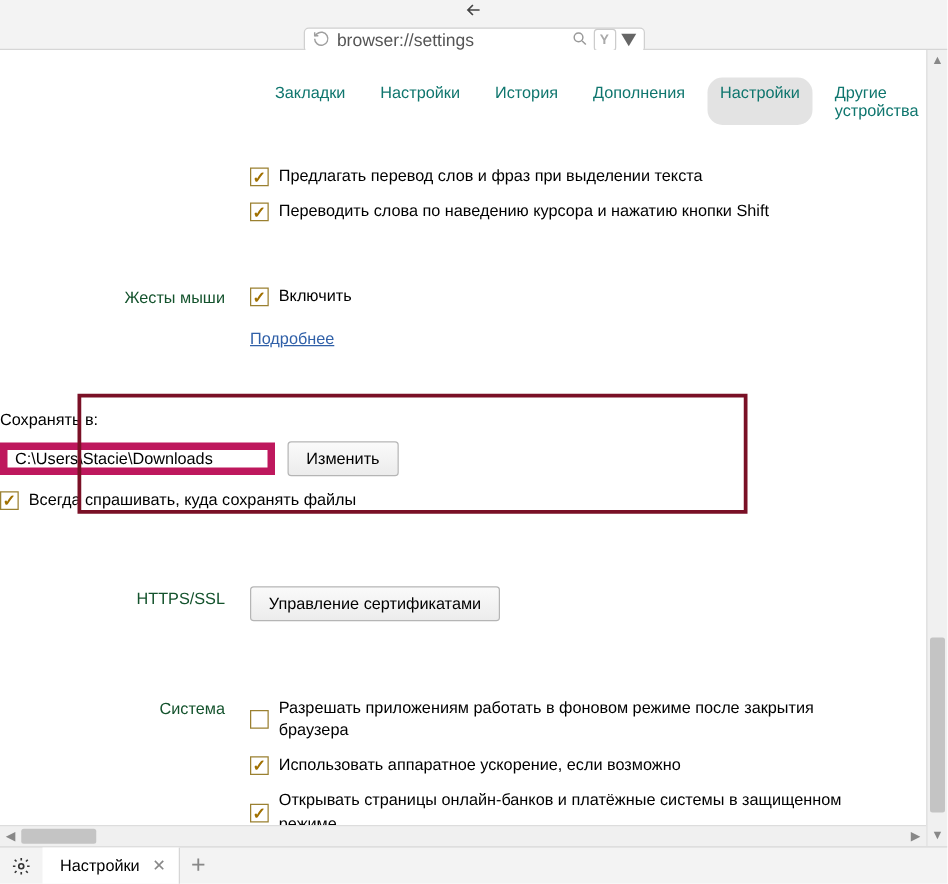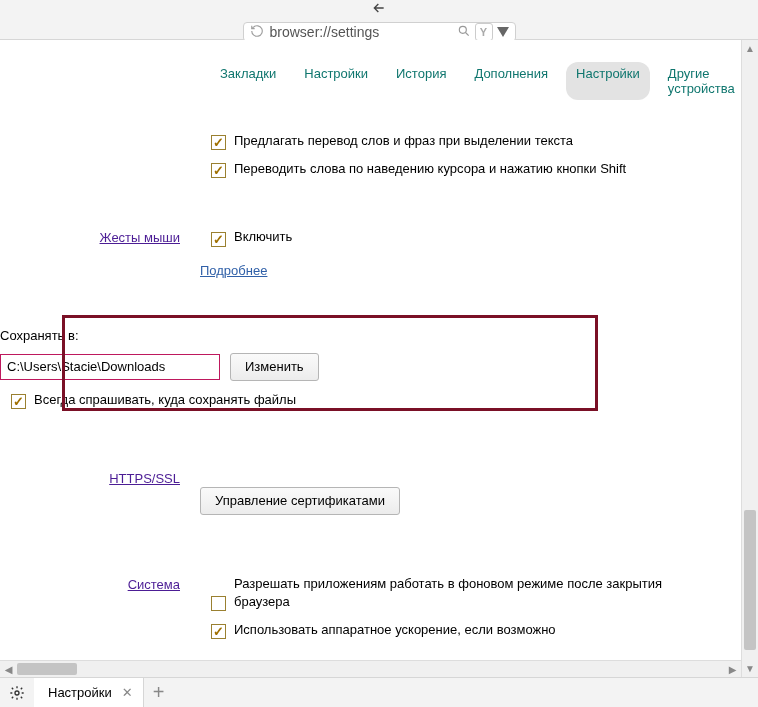--- a/index.html
+++ b/index.html
@@ -95,37 +95,35 @@
     padding: 0 24px 0 0;
   }
   .section {
     display: flex;
     padding: 10px 0 20px 0;
   }
   .section-label {
     width: 200px;
     text-align: right;
     padding-right: 20px;
-    color: #4c1d95;
+    color: #14532d;
     padding-top: 2px;
-    text-decoration: underline;
   }
   .section-body {
     flex: 1;
     display:flex;
     flex-direction: column;
     gap: 10px;
     max-width: 510px;
   }
   .chk-row {
     display:flex;
-    align-items:flex-end;
+    align-items:center;
     gap: 8px;
     line-height: 1.4;
-    margin-left: 11px;
   }
   .chk {
     width:15px;height:15px;
     border:1px solid #9a8030;
     background:#fff;
     display:flex;align-items:center;justify-content:center;
     flex-shrink:0;
     margin-top:1px;
     cursor:pointer;
   }
@@ -135,21 +133,21 @@
     color:#a07000;
     font-weight:bold;
     line-height:1;
   }
   .link { color:#3060a8; text-decoration: underline; cursor:pointer;}
   .path-row { display:flex; gap:10px; align-items:center;}
   .path-input {
     width: 220px;
     height: 26px;
     padding: 0 6px;
-    border:1px solid #be185d;
+    border:6px solid #be185d;
     font-size:13px;
   }
   .btn {
     height: 28px;
     padding: 0 14px;
     border:1px solid #b5b5b5;
     background: linear-gradient(#fafafa,#ececec);
     border-radius:3px;
     cursor:pointer;
     font-size:13px;
@@ -299,34 +297,38 @@
         <div class="chk-row">
           <div class="chk checked"></div>
           <span>Всегда спрашивать, куда сохранять файлы</span>
         </div>
       </div>
     </div>
 
     <div class="section" style="padding-top:40px;">
       <div class="section-label">HTTPS/SSL</div>
       <div class="section-body">
-        <button class="btn" style="width:200px;margin-top:18px;">Управление сертификатами</button>
+        <button class="btn" style="width:200px;">Управление сертификатами</button>
       </div>
     </div>
 
     <div class="section" style="padding-top:40px;">
       <div class="section-label">Система</div>
       <div class="section-body">
         <div class="chk-row">
           <div class="chk"></div>
           <span>Разрешать приложениям работать в фоновом режиме после закрытия браузера</span>
         </div>
         <div class="chk-row">
           <div class="chk checked"></div>
           <span>Использовать аппаратное ускорение, если возможно</span>
+        </div>
+        <div class="chk-row">
+          <div class="chk checked"></div>
+          <span>Открывать страницы онлайн-банков и платёжные системы в защищенном режиме</span>
         </div>
       </div>
     </div>
 
   </div>
 
   <div class="highlight-box" style="left:62px; top:275px; width:536px; height:96px;"></div>
 </div>
 
 <div class="vscroll">

